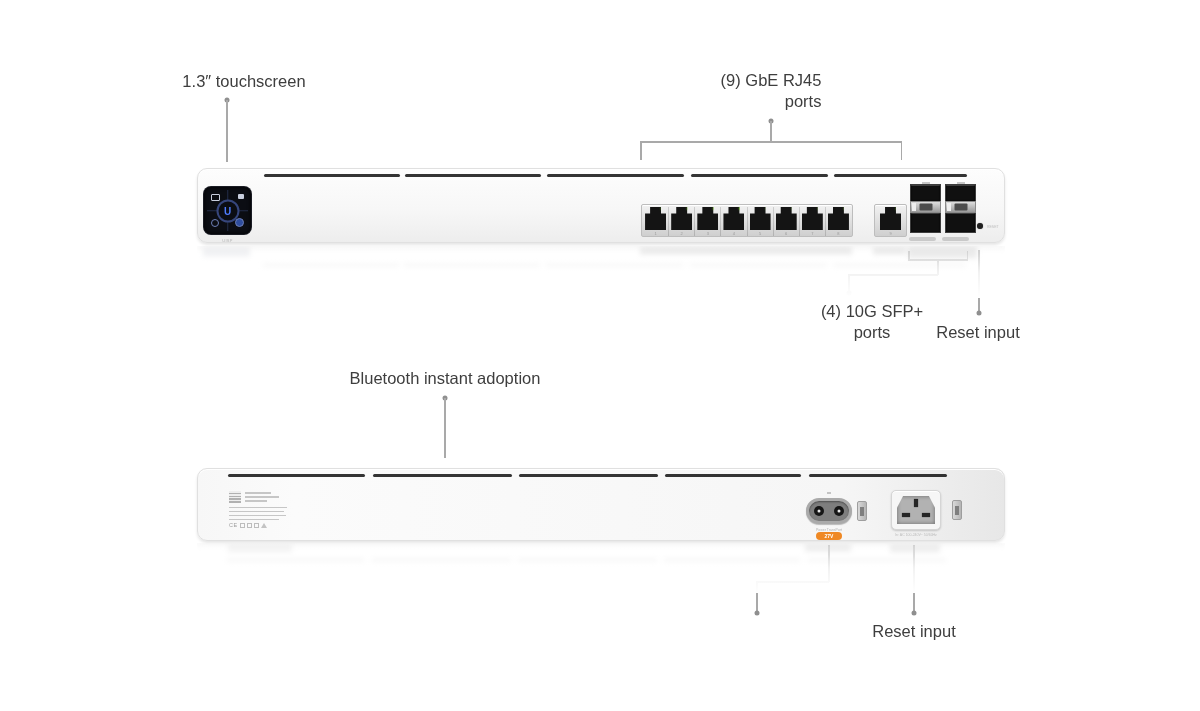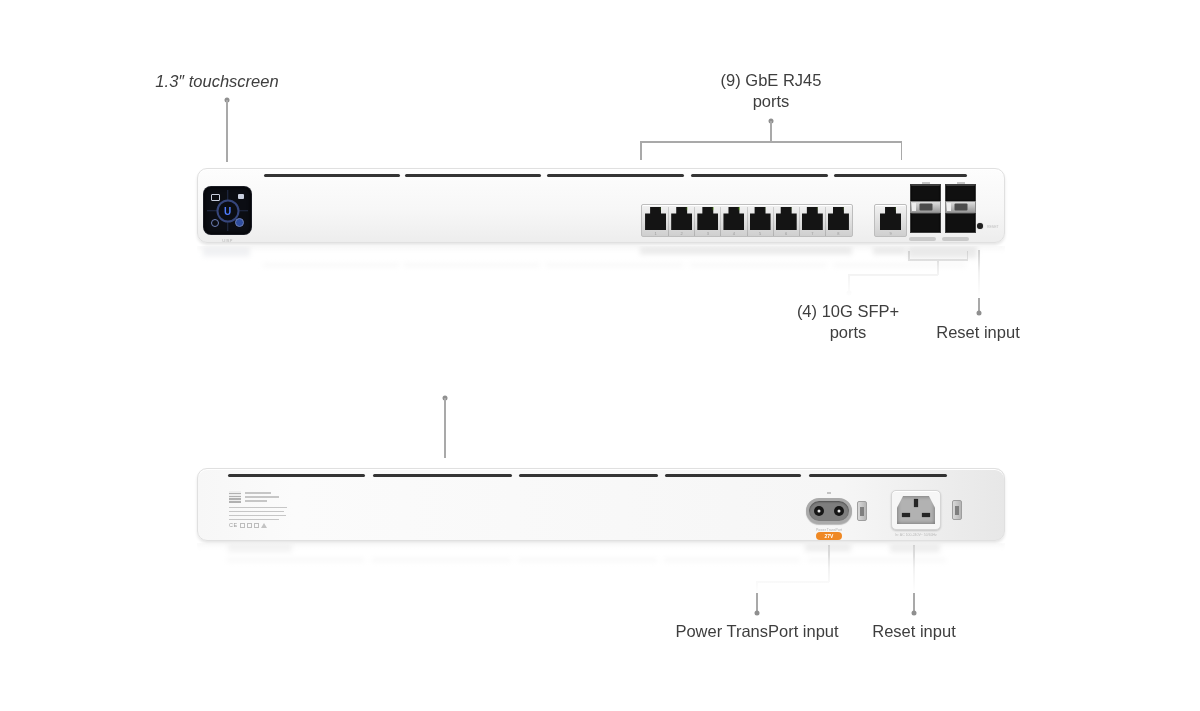--- a/index.html
+++ b/index.html
@@ -120,36 +120,36 @@
   .refl-inner{position:absolute;inset:0;filter:blur(2.5px);opacity:.5;}
   .refl-bar{position:absolute;background:#c4c4c4;}
   .refl-fade{position:absolute;inset:0;
     background:linear-gradient(180deg,rgba(255,255,255,.35) 0%,rgba(255,255,255,.85) 50%,#fff 100%);}
 </style>
 </head>
 <body>
 
 <div id="stage">
 
-  <div class="callout-label" style="left:217px;top:71px;font-style:italic;">
+  <div class="callout-label" style="left:244px;top:71px;">
     <span>1.3″ touchscreen</span>
   </div>
-  <div class="callout-label" style="left:771px;top:70px;">
+  <div class="callout-label" style="left:771px;top:70px;text-align:right;">
     <div>(9) GbE RJ45</div>
     <div>ports</div>
   </div>
-  <div class="callout-label" style="left:848px;top:301px;">
+  <div class="callout-label" style="left:872px;top:301px;">
     <div>(4) 10G SFP+</div>
     <div>ports</div>
   </div>
   <div class="callout-label" style="left:978px;top:322px;">
     <span>Reset input</span>
   </div>
-  <div class="callout-label" style="left:757px;top:621px;">
-    <span>Power TransPort input</span>
+  <div class="callout-label" style="left:445px;top:368px;">
+    <span>Bluetooth instant adoption</span>
   </div>
   <div class="callout-label" style="left:914px;top:621px;">
     <span>Reset input</span>
   </div>
 
   <div class="cdot" style="left:227px;top:100px;"></div>
   <div class="vline" style="left:226px;top:100px;height:62px;"></div>
 
   <div class="cdot" style="left:771px;top:121px;"></div>
   <div class="vline" style="left:770px;top:121px;height:21px;"></div>

